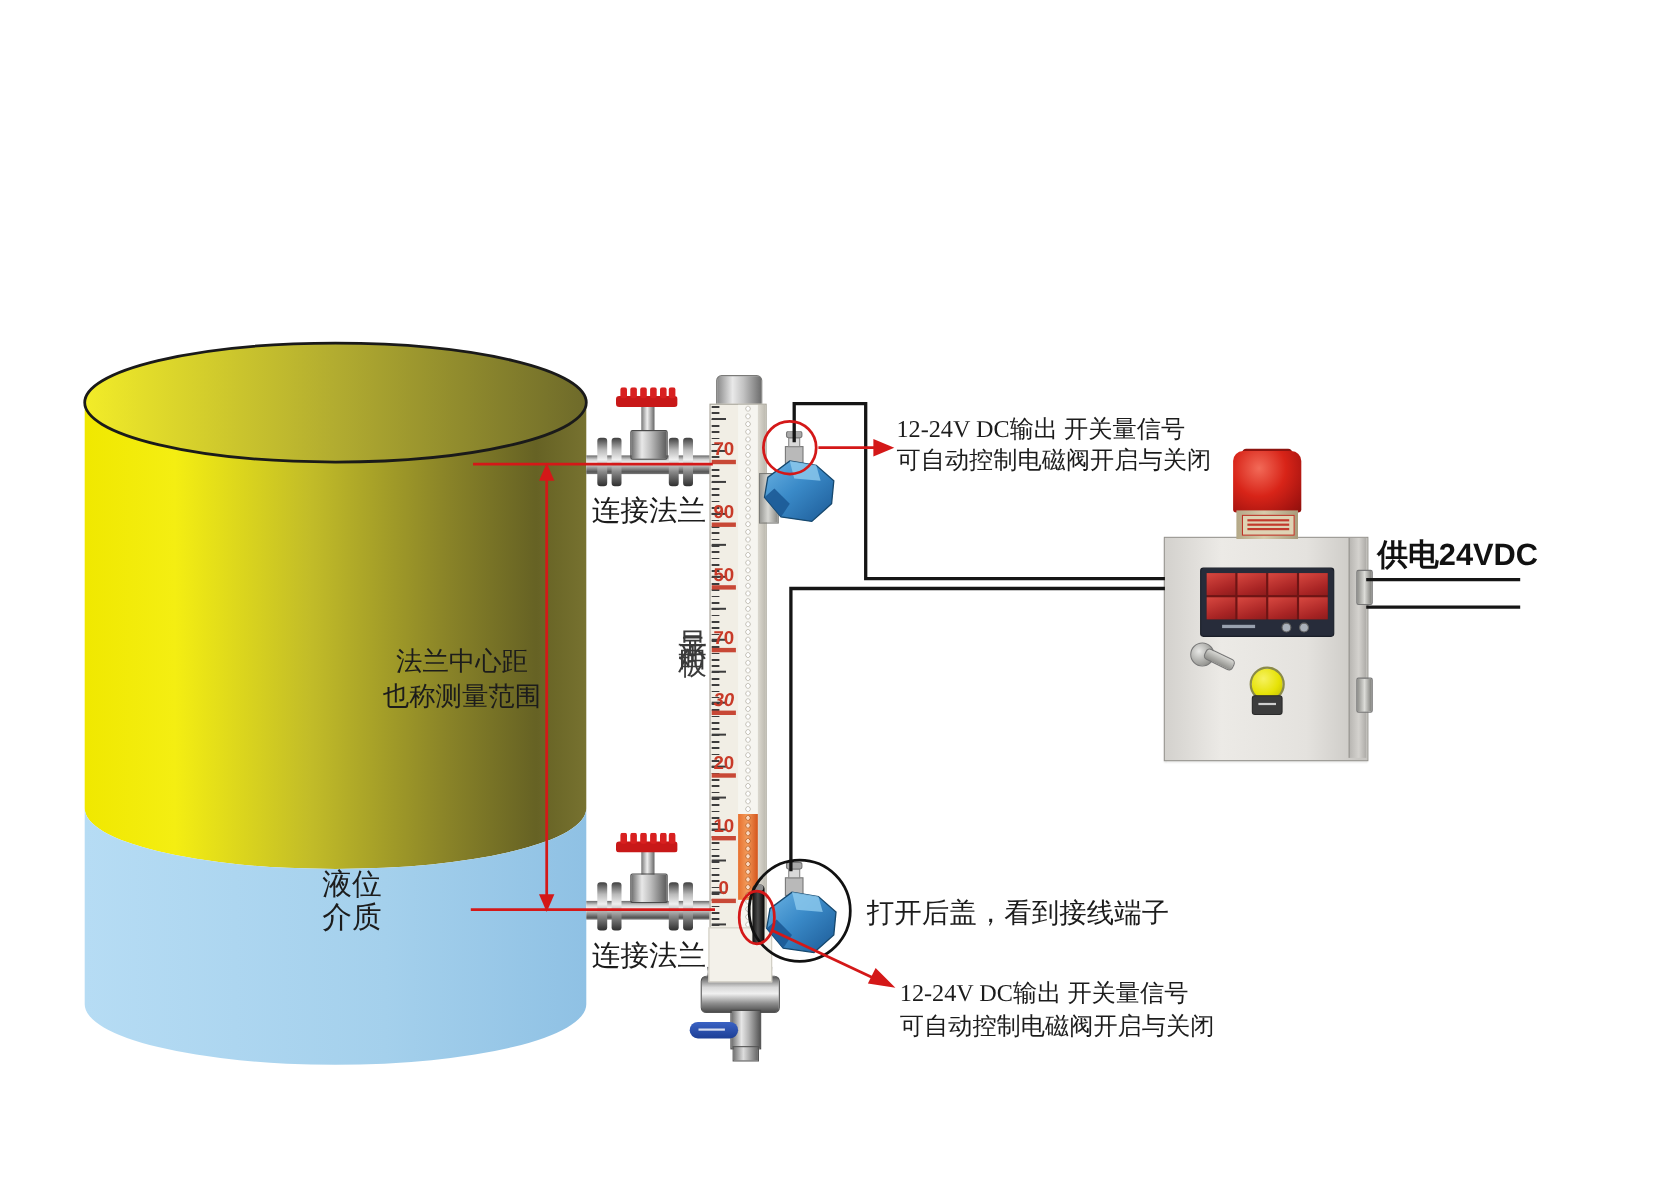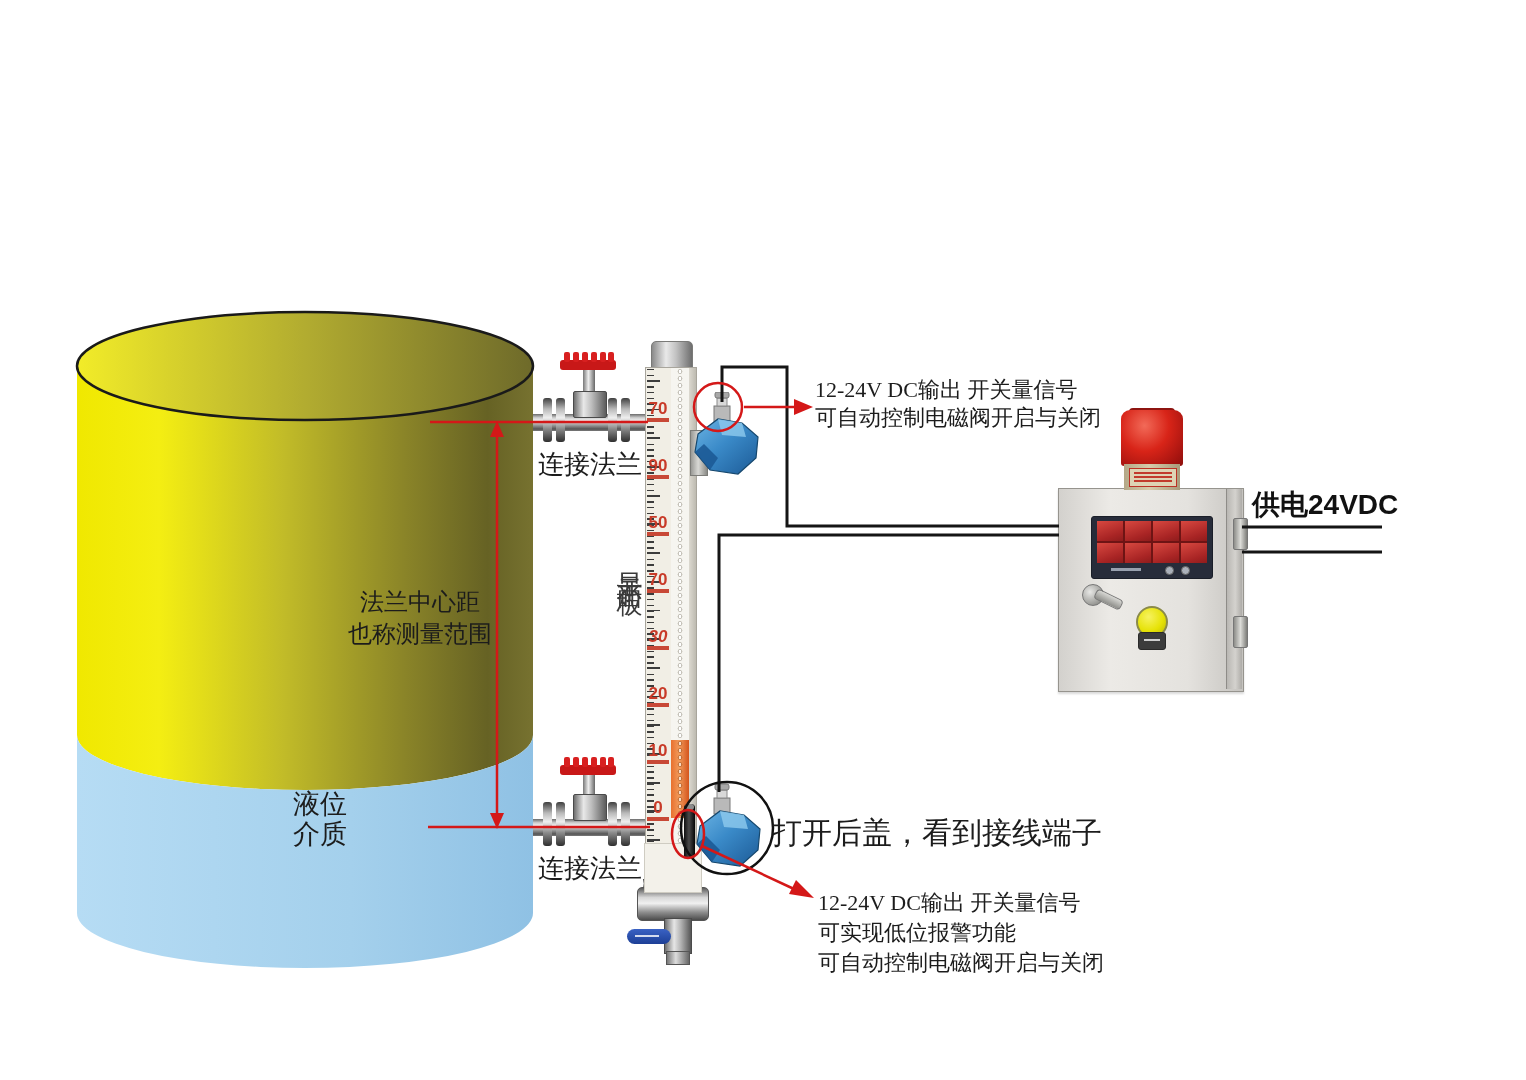--- a/index.html
+++ b/index.html
@@ -14,21 +14,21 @@
   
   .serif{font-family:"Liberation Serif",serif;color:#1c1c1c;}
   #range-label{left:320px;top:586px;width:200px;text-align:center;font-size:24px;line-height:32px;}
   #level-label{left:293px;top:786px;font-size:27px;}
   #medium-label{left:293px;top:816px;font-size:27px;}
   #flange-label-top{left:538px;top:447px;font-size:26px;}
   #flange-label-bottom{left:538px;top:851px;font-size:26px;}
   #panel-label{left:612px;top:552px;height:140px;font-size:26px;writing-mode:vertical-rl;
                letter-spacing:6px;color:#3a3a3a;}
   #high-alarm-text{left:815px;top:376px;font-size:22px;line-height:28px;}
-  #rear-cover-text{left:772px;top:813px;font-size:30px;}
+  #rear-cover-text{left:788px;top:813px;font-size:25px;}
   #low-alarm-text{left:818px;top:888px;font-size:22px;line-height:30px;}
   #power-label{left:1252px;top:486px;font-size:28px;font-weight:bold;color:#111;}
 
   
   #tank-svg{left:70px;top:300px;}
 
   
   .pipe-h{height:17px;background:linear-gradient(180deg,#6a6a6a,#cfcfcf 22%,#f1f1f1 40%,#9c9c9c 65%,#555 88%,#7a7a7a);}
   .flange-disc{width:9px;height:44px;border-radius:3px;
      background:linear-gradient(180deg,#3f3f3f,#b9b9b9 25%,#efefef 45%,#8a8a8a 70%,#2f2f2f);}
@@ -319,18 +319,17 @@
   <div id="flange-label-bottom" class="abs serif">连接法兰</div>
   <div id="panel-label" class="abs serif">显示面板</div>
 
   <div id="high-alarm-text" class="abs serif">
     <div>12-24V DC输出 开关量信号</div>
     <div>可自动控制电磁阀开启与关闭</div>
   </div>
   <div id="rear-cover-text" class="abs serif">打开后盖，看到接线端子</div>
   <div id="low-alarm-text" class="abs serif">
     <div>12-24V DC输出 开关量信号</div>
-    <div>可实现低位报警功能</div>
     <div>可自动控制电磁阀开启与关闭</div>
   </div>
   <div id="power-label" class="abs">供电24VDC</div>
 
 </div>
 
 </body></html>

